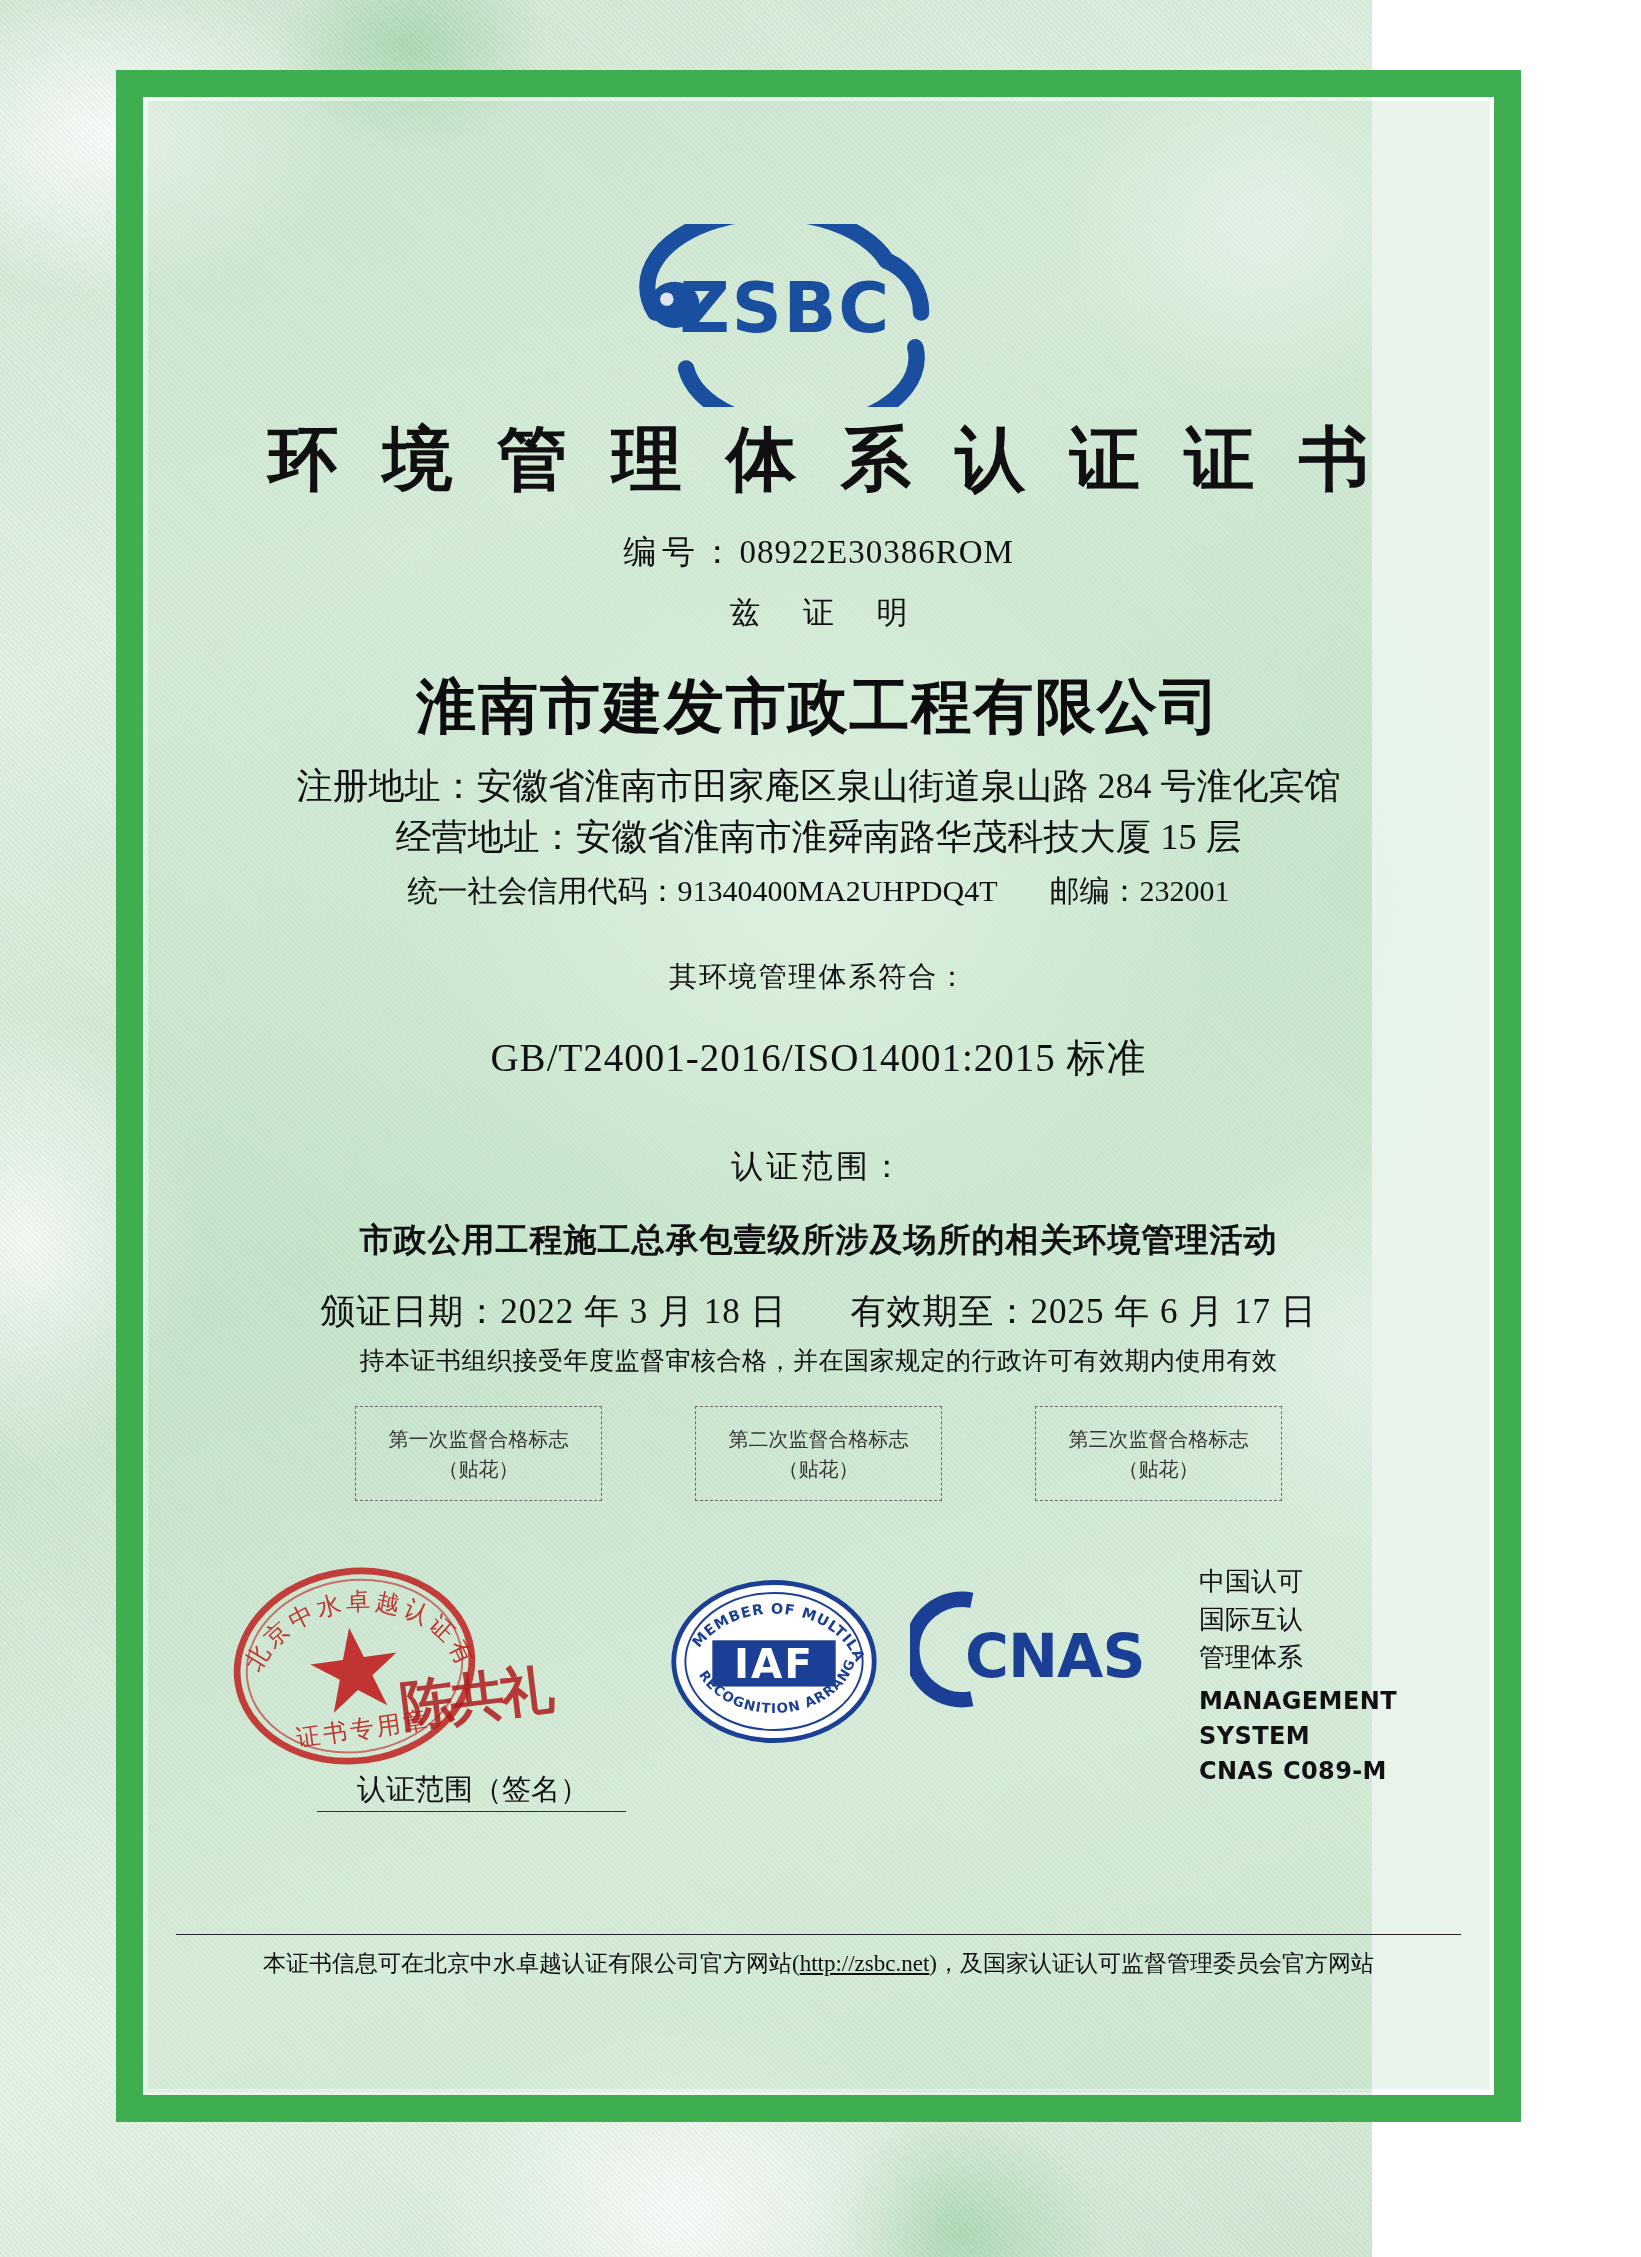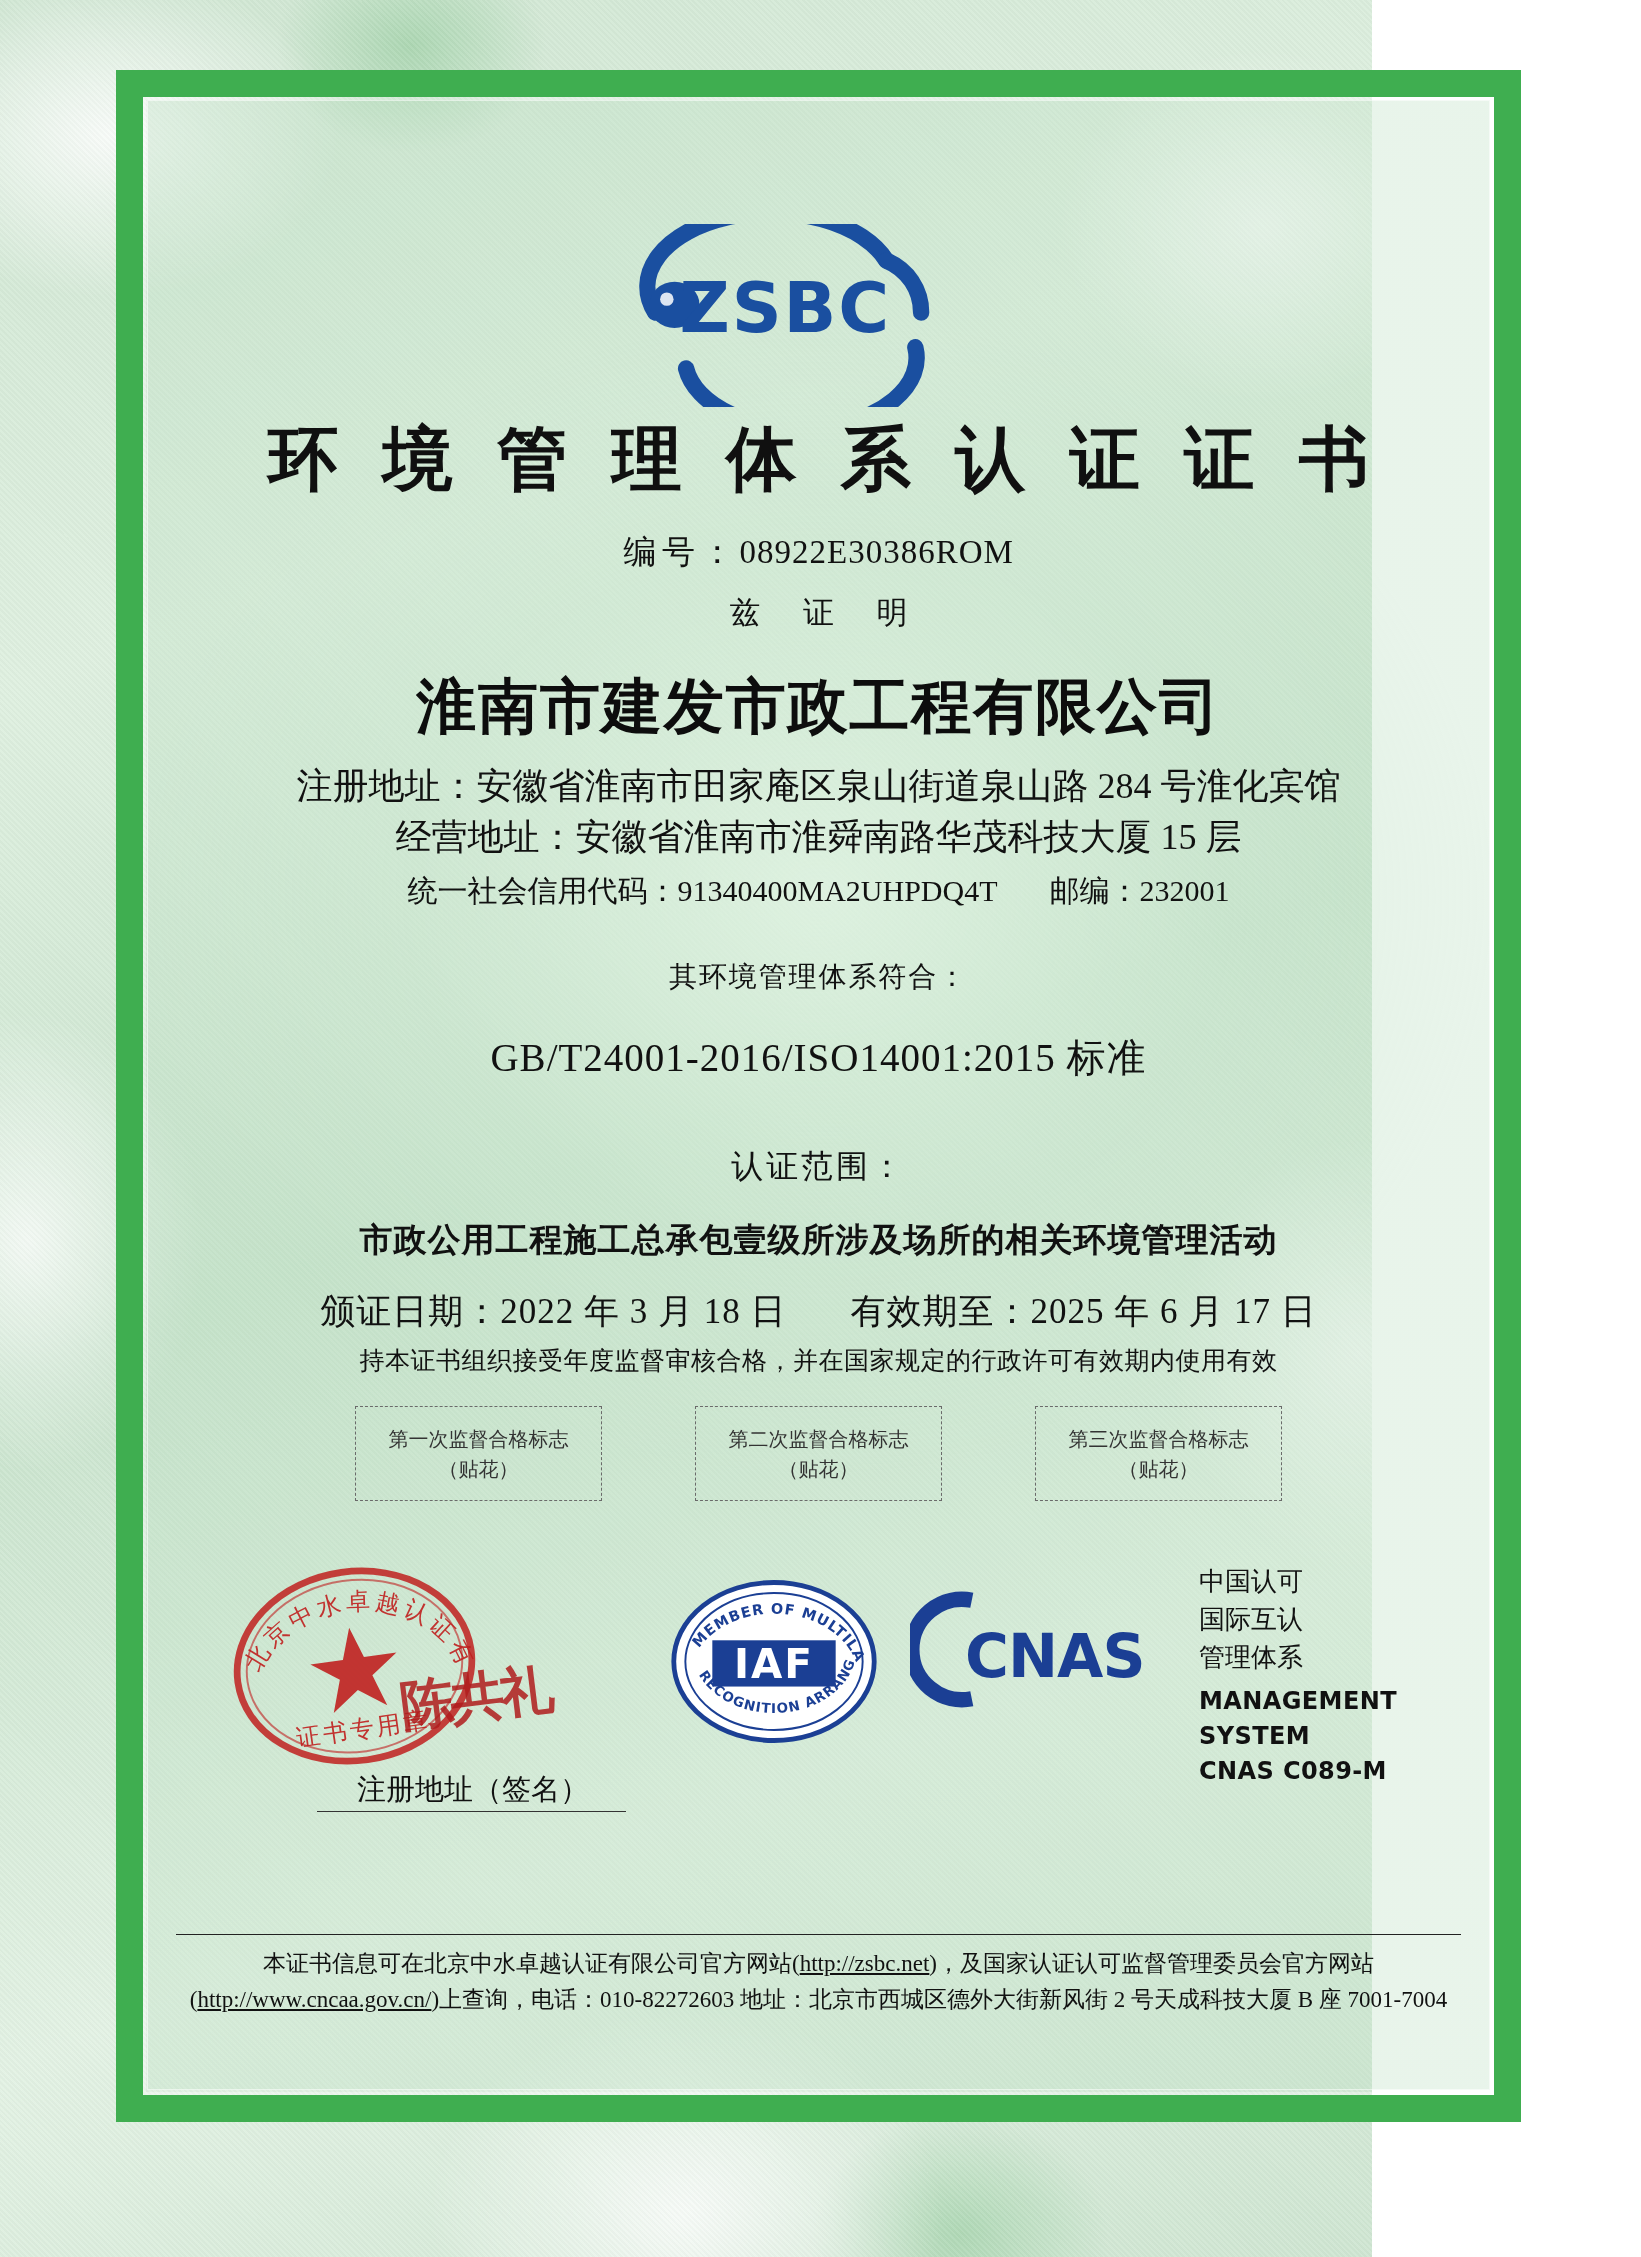--- a/index.html
+++ b/index.html
@@ -355,21 +355,21 @@
             <text font-family="DejaVu Sans, Liberation Sans, sans-serif" font-size="25" fill="#c0201f" letter-spacing="4" opacity="0.9">
               <textPath href="#arcpath" startOffset="6%">北京中水卓越认证有限公司</textPath>
             </text>
             <polygon points="135,72 146,104 180,104 152,124 163,157 135,137 107,157 118,124 90,104 124,104" fill="#c0201f" opacity="0.9"></polygon>
             <text x="135" y="186" text-anchor="middle" font-family="DejaVu Sans, Liberation Sans, sans-serif" font-size="25" fill="#c0201f" letter-spacing="3" opacity="0.9">证书专用章</text>
           </g>
         </svg>
       </div>
 
       <div class="sig">陈共礼</div>
-      <div class="rep-label">注册地址（签名）</div>
+      <div class="rep-label">认证范围（签名）</div>
       <div class="rep-underline"></div>
 
       <div class="iaf">
         <svg width="212" height="193" viewBox="0 0 220 200">
           <ellipse cx="110" cy="100" rx="104" ry="82" fill="#ffffff" stroke="#1b3f94" stroke-width="5"></ellipse>
           <ellipse cx="110" cy="100" rx="92" ry="71" fill="none" stroke="#1b3f94" stroke-width="2"></ellipse>
           <path id="iafTop" d="M 24,104 A 88,68 0 0 1 196,104" fill="none"></path>
           <path id="iafBot" d="M 26,100 A 86,68 0 0 0 194,100" fill="none"></path>
           <text font-family="DejaVu Sans, Liberation Sans, sans-serif" font-size="15" font-weight="bold" fill="#1b3f94" letter-spacing="1">
             <textPath href="#iafTop" startOffset="9%">MEMBER OF MULTILATERAL</textPath>
@@ -396,20 +396,17 @@
         <div>管理体系</div>
         <div class="bold" style="margin-top:7.7px">MANAGEMENT SYSTEM</div>
         <div class="bold">CNAS C089-M</div>
       </div>
     </div>
 
     <div class="footer">
       <div>
         <span>本证书信息可在北京中水卓越认证有限公司官方网站(</span><a href="#">http://zsbc.net</a><span>)，及国家认证认可监督管理委员会官方网站</span>
       </div>
-      <div>
-        <span>(</span><a href="#">http://www.cncaa.gov.cn/</a><span>)上查询，电话：010-82272603 地址：北京市西城区德外大街新风街 2 号天成科技大厦 B 座 7001-7004</span>
-      </div>
     </div>
 
   </div>
 </div>
 
 
 </body></html>

